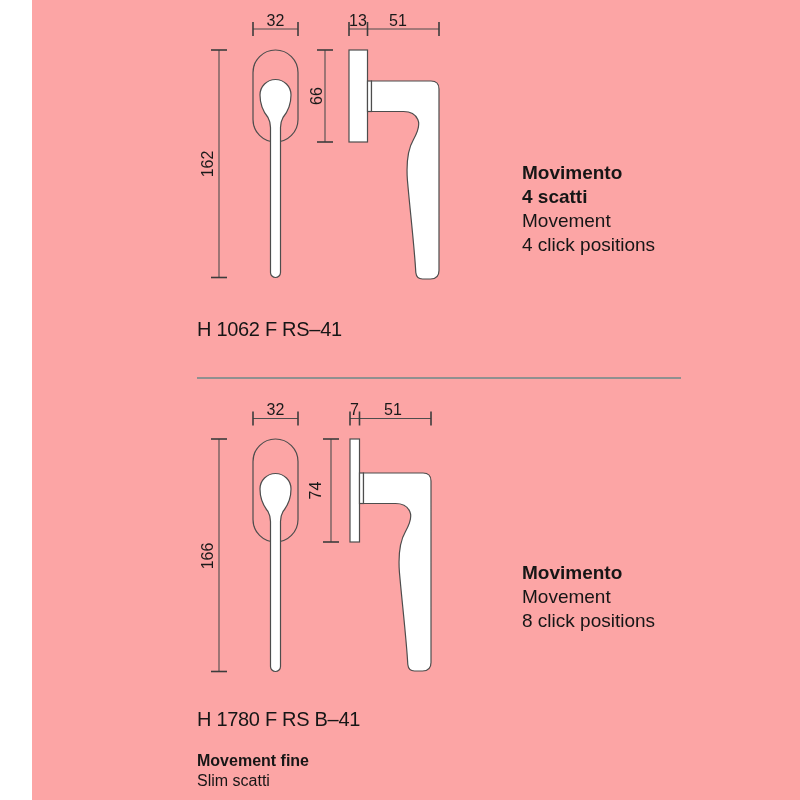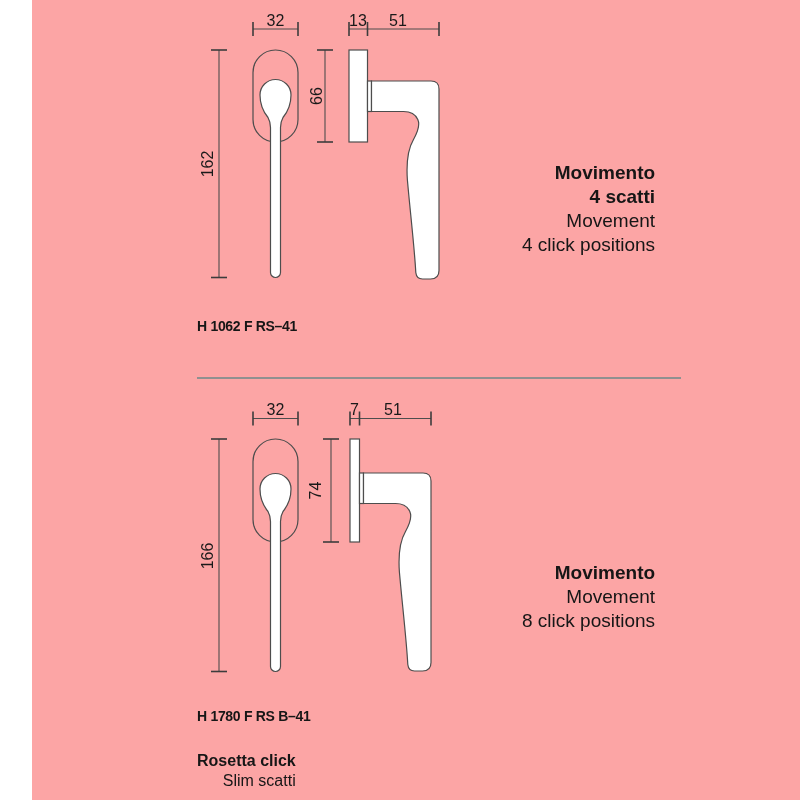--- a/index.html
+++ b/index.html
@@ -5,24 +5,24 @@
   html,body{margin:0;padding:0;background:#ffffff;}
   .canvas{position:relative;width:800px;height:800px;background:#fca5a5;overflow:hidden;
           font-family:"Liberation Sans",sans-serif;color:#161616;margin-left:32px;}
   svg{position:absolute;left:0;top:0;}
   .ln{fill:none;stroke:#4d4d4d;stroke-width:1.2;}
   .fw{fill:#ffffff;}
   .dim{stroke:#4d4d4d;stroke-width:1.1;}
   .tick{stroke:#3c3c3c;stroke-width:1.6;}
   .dimtxt{font-family:"Liberation Sans",sans-serif;font-size:16px;fill:#1a1a1a;}
   .mid{text-anchor:middle;}
-  .txt{position:absolute;white-space:nowrap;text-align:right;}
+  .txt{position:absolute;white-space:nowrap;}
   .mov{font-size:19px;line-height:24px;}
   .mov .b{font-weight:bold;}
-  .code{font-size:14px;font-weight:bold;letter-spacing:-0.3px;}
+  .code{font-size:20px;font-weight:normal;letter-spacing:-0.3px;}
   .foot{font-size:16px;line-height:20px;}
   .foot .b{font-weight:bold;}
   .divider{position:absolute;height:2px;background:#909090;}
 </style>
 </head>
 <body>
 
 <div class="canvas">
 
   <svg width="800" height="800" viewBox="0 0 800 800">
@@ -131,17 +131,17 @@
 
   <div class="txt mov" style="left:490px;top:561px;">
     <div class="b">Movimento</div>
     <div>Movement</div>
     <div>8 click positions</div>
   </div>
 
   <div class="txt code" style="left:165px;top:708px;">H 1780 F RS B–41</div>
 
   <div class="txt foot" style="left:165px;top:751px;">
-    <div class="b">Rosetta click</div>
+    <div class="b">Movement fine</div>
     <div>Slim scatti</div>
   </div>
 
 </div>
 
 </body></html>

